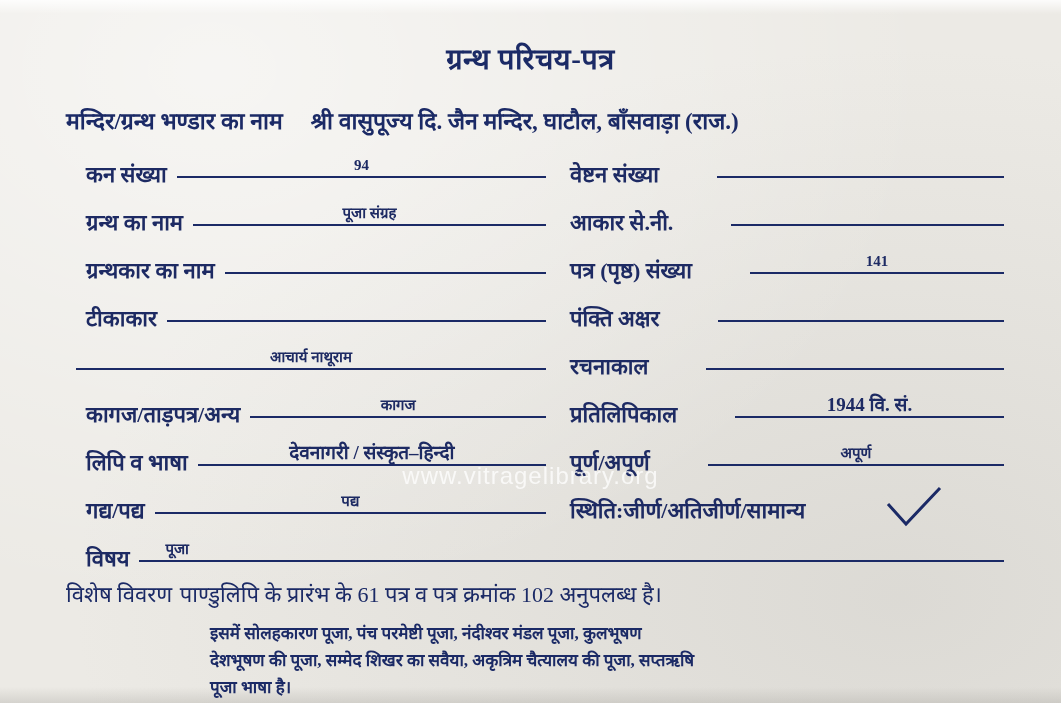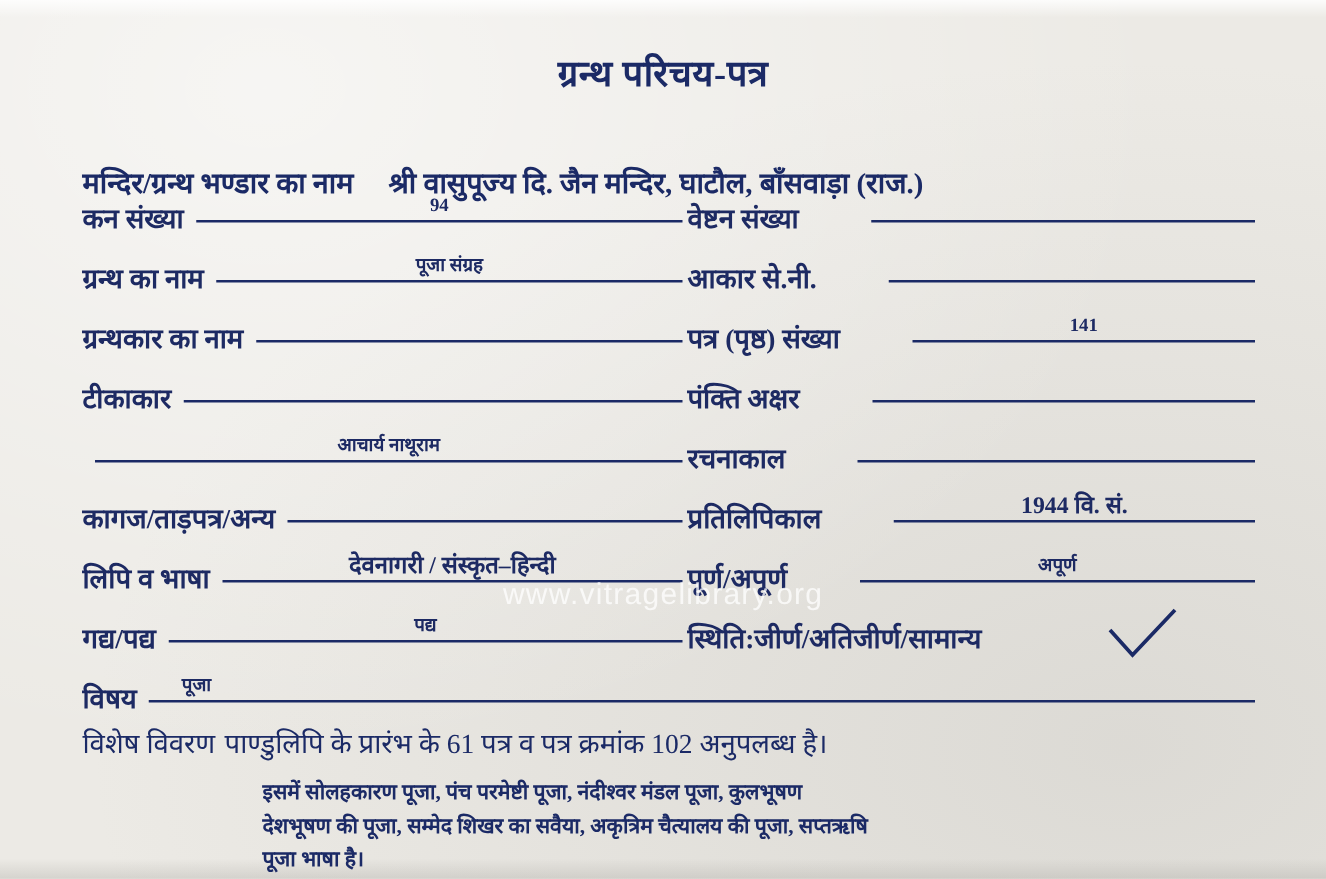--- a/index.html
+++ b/index.html
@@ -44,21 +44,20 @@
     left: 66px;
     right: 22px;
     display: flex;
     align-items: baseline;
     font-size: 23px;
     font-family: "Liberation Serif", serif;
     white-space: nowrap;
   }
   .temple-label {
     font-weight: 700;
-    margin-top: 25px;
   }
   .temple-value {
     margin-left: 28px;
     font-weight: 700;
     text-align: right;
   }
 
   
   .rows {
     position: absolute;
@@ -78,20 +77,21 @@
     align-items: baseline;
     white-space: nowrap;
     font-family: "Liberation Serif", serif;
     font-size: 22px;
     font-weight: 700;
   }
   .cell.left { left: 0; width: 480px; }
   .cell.right { left: 484px; width: 454px; gap: 48px; }
   .lbl {
     flex: 0 0 auto;
+    margin-left: 20px;
   }
   .fill {
     position: relative;
     flex: 1 1 auto;
     margin-left: 10px;
     height: 26px;
   }
   .fill .rule {
     position: absolute;
     left: 0;
@@ -269,20 +269,21 @@
 
         </span>
       </div>
     </div>
 
     <div class="row">
       <div class="cell left wide">
         <span class="lbl">कागज/ताड़पत्र/अन्य</span>
         <span class="fill">
           <span class="rule"></span>
+          <span class="val">कागज</span>
         </span>
       </div>
       <div class="cell right">
         <span class="lbl">प्रतिलिपिकाल</span>
         <span class="fill">
           <span class="rule"></span>
           <span class="val small">1944 वि. सं.</span>
         </span>
       </div>
     </div>

